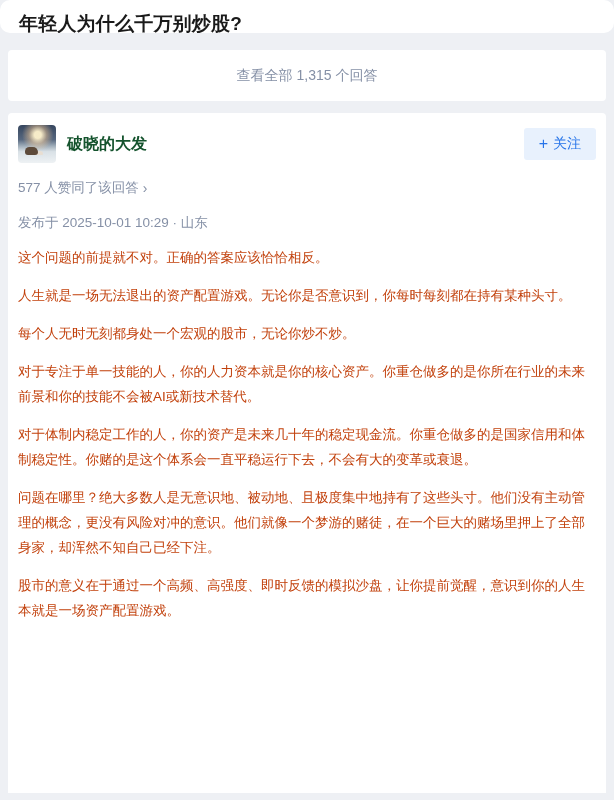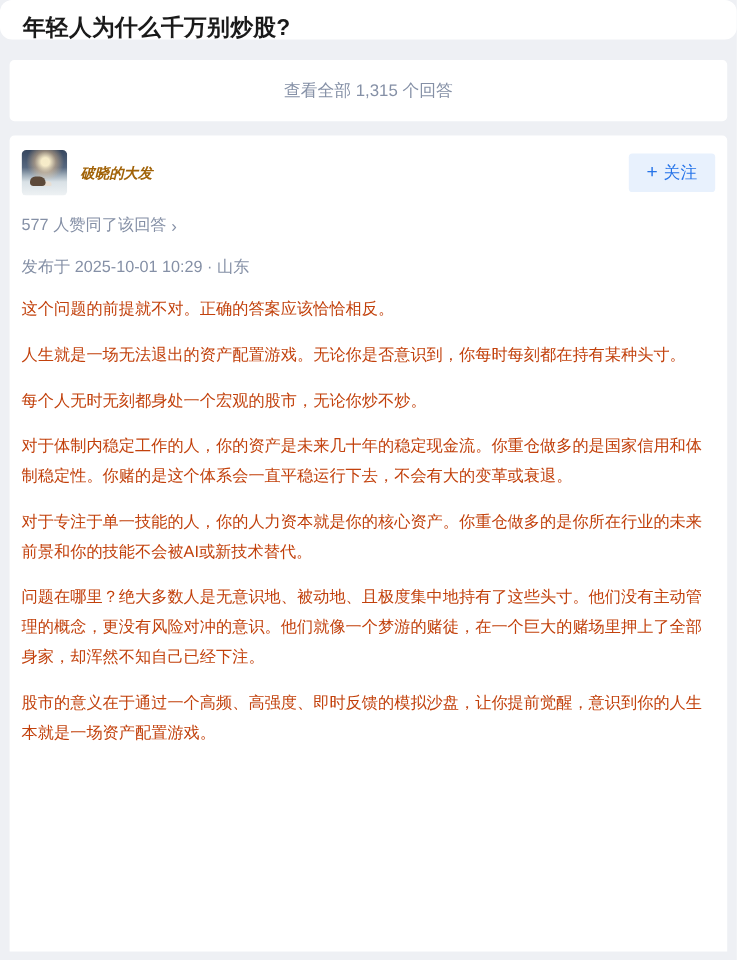--- a/index.html
+++ b/index.html
@@ -74,25 +74,24 @@
   .avatar::after { 
     content: "";
     position: absolute;
     left: 7px; bottom: 8px;
     width: 13px; height: 8px;
     border-radius: 6px 7px 4px 4px;
     background: #5d4a3a;
     box-shadow: 7px 2px 0 -2px #e8ded2;
   }
   .author-name {
-    font-size: 12px;
+    font-size: 16px;
     font-weight: 700;
-    color: #a16207;
+    color: #14532d;
     cursor: pointer;
-    font-style: italic;
   }
   .follow-btn {
     margin-left: auto;
     background: #e8f1fd;
     color: #2674e9;
     border: none;
     border-radius: 3px;
     height: 32px;
     padding: 0 15px;
     font-size: 14px;
@@ -159,21 +158,21 @@
     <span>577 人赞同了该回答</span>
     <span class="chev">›</span>
   </div>
 
   <div class="meta-line">发布于 2025-10-01 10:29 · 山东</div>
 
   <div class="content">
     <p>这个问题的前提就不对。正确的答案应该恰恰相反。</p>
     <p>人生就是一场无法退出的资产配置游戏。无论你是否意识到，你每时每刻都在持有某种头寸。</p>
     <p>每个人无时无刻都身处一个宏观的股市，无论你炒不炒。</p>
+    <p>对于专注于单一技能的人，你的人力资本就是你的核心资产。你重仓做多的是你所在行业的未来前景和你的技能不会被AI或新技术替代。</p>
     <p>对于体制内稳定工作的人，你的资产是未来几十年的稳定现金流。你重仓做多的是国家信用和体制稳定性。你赌的是这个体系会一直平稳运行下去，不会有大的变革或衰退。</p>
-    <p>对于专注于单一技能的人，你的人力资本就是你的核心资产。你重仓做多的是你所在行业的未来前景和你的技能不会被AI或新技术替代。</p>
     <p>问题在哪里？绝大多数人是无意识地、被动地、且极度集中地持有了这些头寸。他们没有主动管理的概念，更没有风险对冲的意识。他们就像一个梦游的赌徒，在一个巨大的赌场里押上了全部身家，却浑然不知自己已经下注。</p>
     <p>股市的意义在于通过一个高频、高强度、即时反馈的模拟沙盘，让你提前觉醒，意识到你的人生本就是一场资产配置游戏。</p>
   </div>
 
   
 
 </article>
 
 </body></html>

